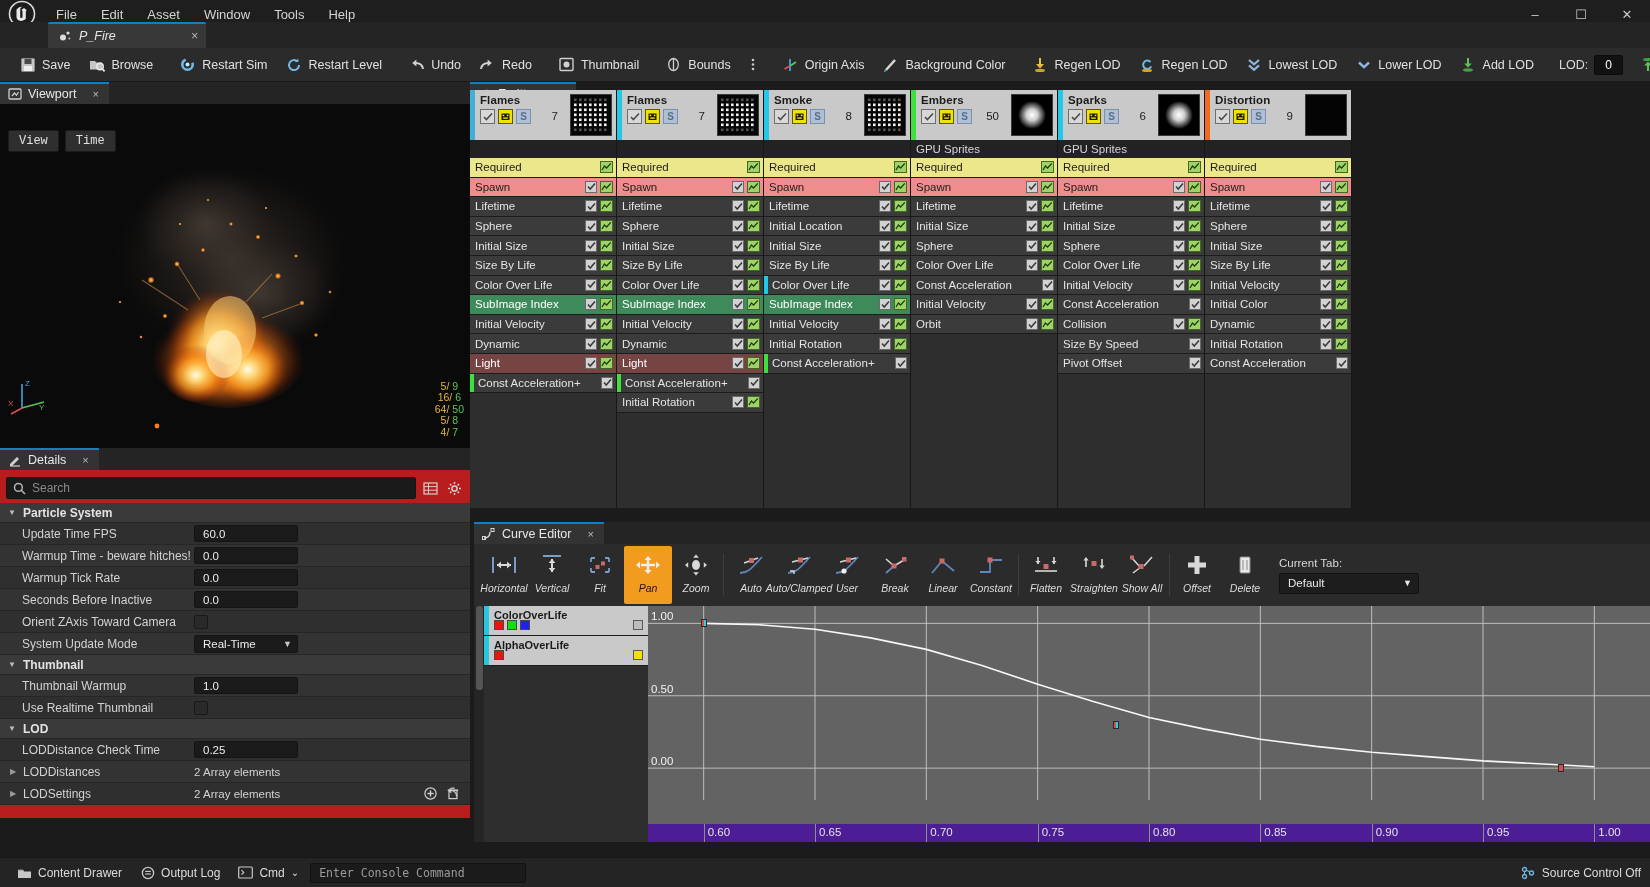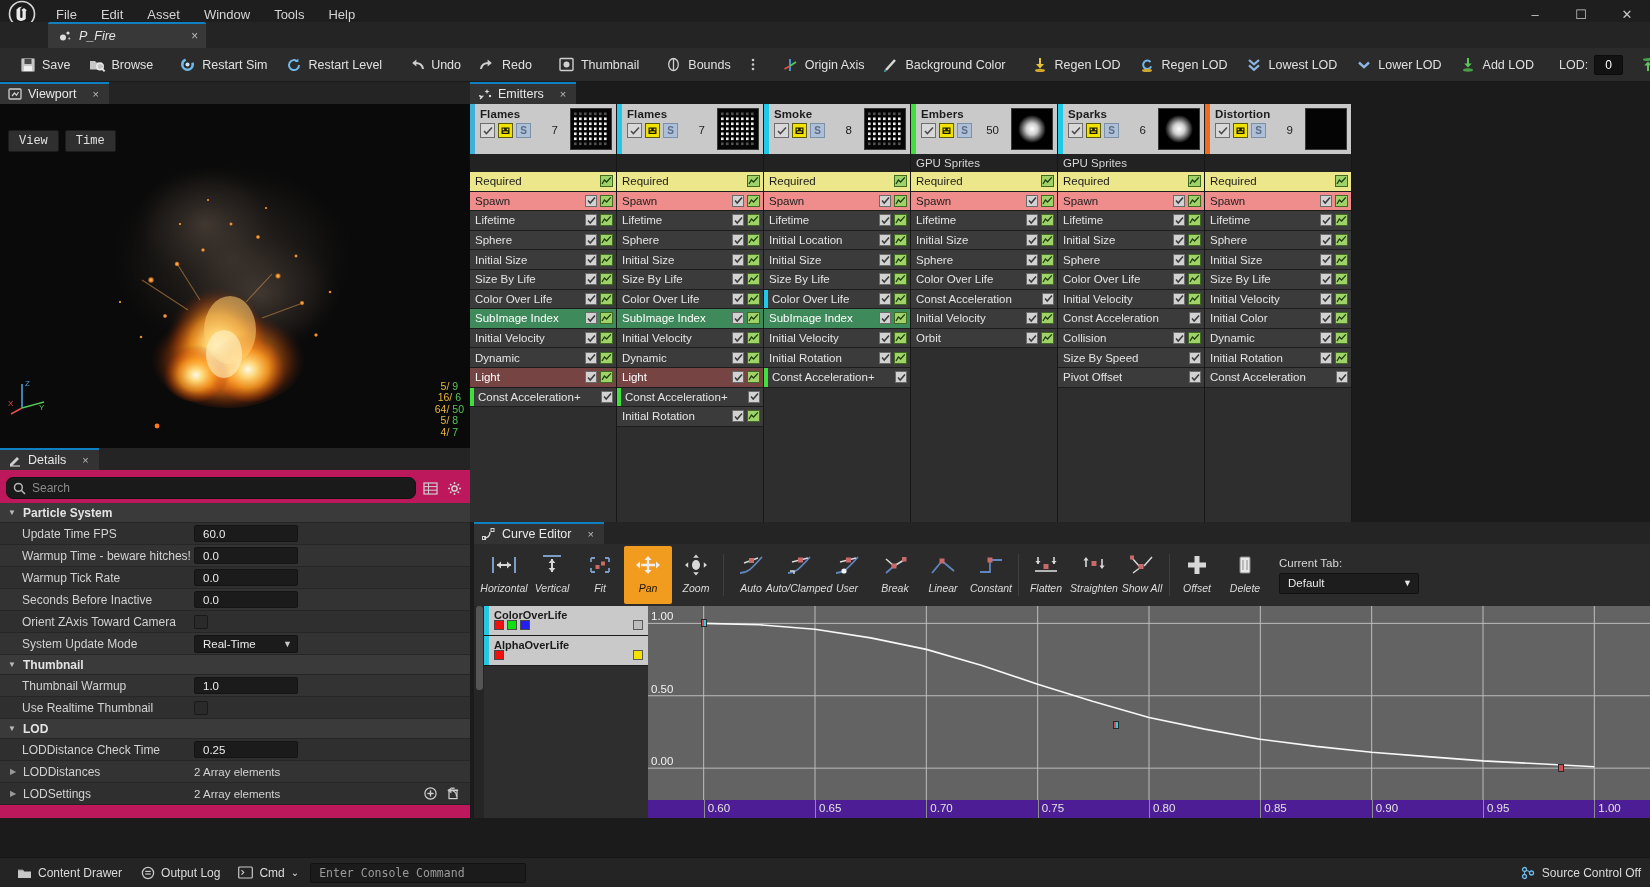--- a/index.html
+++ b/index.html
@@ -47,23 +47,23 @@
 
   .viewport { position:absolute; left:0; top:82px; width:535px; height:366px; background:#111; }
   .vp-canvas { position:absolute; left:0; top:22px; width:470px; height:344px; background:#0a0a0a; overflow:hidden; }
   .vp-btns { position:absolute; left:8px; top:26px; display:flex; gap:6px; z-index:5; }
   .vp-btn { background:#2f2f2f; border:1px solid #1c1c1c; border-radius:2px; padding:3px 10px; font-size:12px; color:#e0e0e0;font-family:Liberation Mono, monospace; }
   .vp-stats { position:absolute; right:6px; bottom:10px; font-size:10.5px; line-height:11.5px; font-family:"Liberation Sans", sans-serif; text-align:center; }
   .vp-stats span { display:inline-block; }
   .axis-widget { position:absolute; left:8px; bottom:26px; width:46px; height:46px; }
 
   
-  .details { position:absolute; left:0; top:448px; width:470px; height:370px; background:#be185d; }
+  .details { position:absolute; left:0; top:448px; width:470px; height:370px; background:#b91c1c; }
   .det-search { height:26px; margin:5px 6px 2px 6px; display:flex; align-items:center; }
-  .sbox { flex:1; height:22px; background:#1a1a1a; border:1px solid #141414; border-radius:7px; display:flex; align-items:center; padding:4px 6px; }
+  .sbox { flex:1; height:22px; background:#1a1a1a; border:1px solid #141414; border-radius:2px; display:flex; align-items:center; padding:4px 6px; }
   .sbox .sicon { width:13px; height:13px; margin-right:6px; }
   .sbox input { background:transparent; border:0; outline:0; color:#cfcfcf; font-size:12px; width:100%; font-family:"Liberation Sans", sans-serif; }
   .sbox input::placeholder { color:#8a8a8a; }
   .det-ic { width:20px; height:22px; display:flex; align-items:center; justify-content:center; margin-left:4px; }
 
   .cat-row { height:20px; background:#3a3a3a; display:flex; align-items:center; padding-left:8px;
              font-weight:bold; font-size:12px; color:#e3e3e3; border-bottom:1px solid #262626; }
   .cat-row .tri { width:10px; margin-right:5px; color:#bdbdbd; font-size:8px; }
   .prop-row { height:22px; display:flex; align-items:center; border-bottom:1px solid #262626; background:#333; }
   .prop-row:nth-child(even) { background:#2f2f2f; }
@@ -76,21 +76,21 @@
   .selbox { width:104px; height:18px; background:#1b1b1b; border:1px solid #141414; border-radius:2px;
             display:flex; align-items:center; padding:0 5px 0 8px; font-size:11.5px; color:#ececec; }
   .selbox .cv { margin-left:auto; font-size:9px; color:#c8c8c8; }
   .arrtext { font-size:11.5px; color:#d2d2d2; }
   .rowicons { margin-left:auto; display:flex; align-items:center; gap:9px; padding-right:10px; }
   .rowicons .ri { width:14px; height:14px; display:flex; align-items:center; justify-content:center; }
 
   
   .emitters { position:absolute; left:470px; top:82px; width:1180px; height:440px; background:#1b1b1b; }
   .em-tabrow { position:absolute; left:0; top:0; width:1180px; height:22px; background:#1b1b1b; display:flex; }
-  .em-body { position:absolute; left:0; top:22px; width:1180px; height:418px; display:flex; background:#1b1b1b; }
+  .em-body { position:absolute; left:0; top:8px; width:1180px; height:418px; display:flex; background:#1b1b1b; }
   .em-col { width:147px; background:#2e2e2e; border-right:1px solid #171717; position:relative; }
   .em-head { height:50px; background:#c9c9c9; display:flex; position:relative; }
   .em-accent { width:5px; height:50px; }
   .em-headinner { flex:1; position:relative; padding:4px 0 0 5px; }
   .em-name { font-size:11.5px; color:#1c1c1c; font-weight:bold; letter-spacing:.1px; }
   .em-ctrls { position:absolute; left:5px; top:19px; display:flex; align-items:center; gap:3px; }
   .sqbox { width:15px; height:15px; border:1px solid #6e6e6e; background:#d8d8d8; display:flex; align-items:center; justify-content:center; }
   .sqbox.yellow { background:#f2e200; border-color:#5b5b00; }
   .sqbox.blue { background:#aebfd8; border-color:#7e8fa8; color:#5c6d86; font-size:10px; font-weight:bold; }
   .em-count { position:absolute; right:58px; top:20px; font-size:11.5px; color:#1c1c1c; }
@@ -118,21 +118,21 @@
   .cvbtn.active { background:#f19b1f; color:#221500; }
   .cvbtn .cic { height:30px; display:flex; align-items:center; justify-content:center; }
   .cvbtn .clabel { margin-top:2px; white-space:nowrap;font-style:italic; }
   .cv-sep { width:1px; height:42px; background:#3f3f3f; margin:0 3px; }
   .cv-tabsel { margin-left:10px; display:flex; flex-direction:column; justify-content:center; height:58px; }
   .cv-tabsel .ctl { font-size:11.5px; color:#d8d8d8; margin-bottom:4px; }
   .cv-select { width:140px; height:21px; background:#1d1d1d; border:1px solid #111; border-radius:2px;
                display:flex; align-items:center; padding:0 6px 0 8px; font-size:11.5px; color:#e8e8e8; }
   .cv-select .cv { margin-left:auto; font-size:9px; }
 
-  .cv-main { position:relative; height:212px; display:flex; }
+  .cv-main { position:relative; height:236px; display:flex; }
   .cv-scroll { width:10px; background:#252525; position:relative; }
   .cv-scroll .thumb { position:absolute; left:2px; top:0; width:7px; height:84px; background:#555; border-radius:3px; }
   .cv-tracks { width:164px; background:#2e2e2e; }
   .track { height:30px; background:#c9c9c9; border-bottom:1px solid #1b1b1b; display:flex; position:relative; }
   .track .tacc { width:5px; background:#24c8e0; }
   .track .tin { flex:1; position:relative; padding:2px 0 0 5px; }
   .track .tname { font-size:11px; color:#1b1b1b; font-weight:bold; }
   .track .swatches { position:absolute; left:5px; top:14px; display:flex; gap:3px; }
   .track .sw { width:10px; height:10px; border:1px solid #4a4a4a; }
   .track .tbox { position:absolute; right:5px; top:14px; width:10px; height:10px; background:#bdbdbd; border:1px solid #5a5a5a; }

